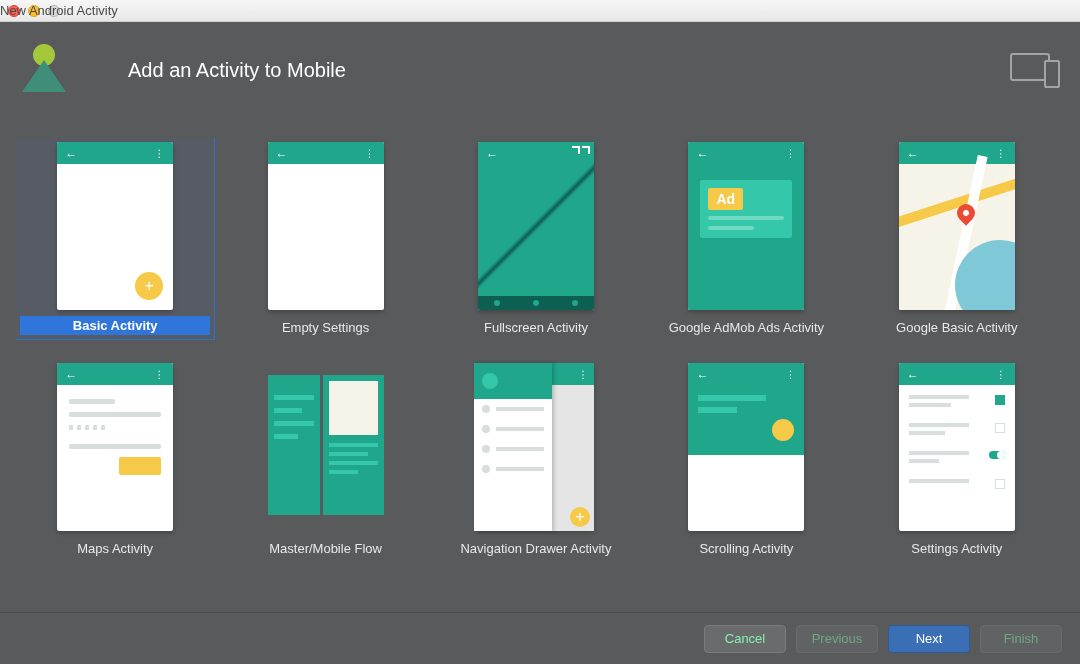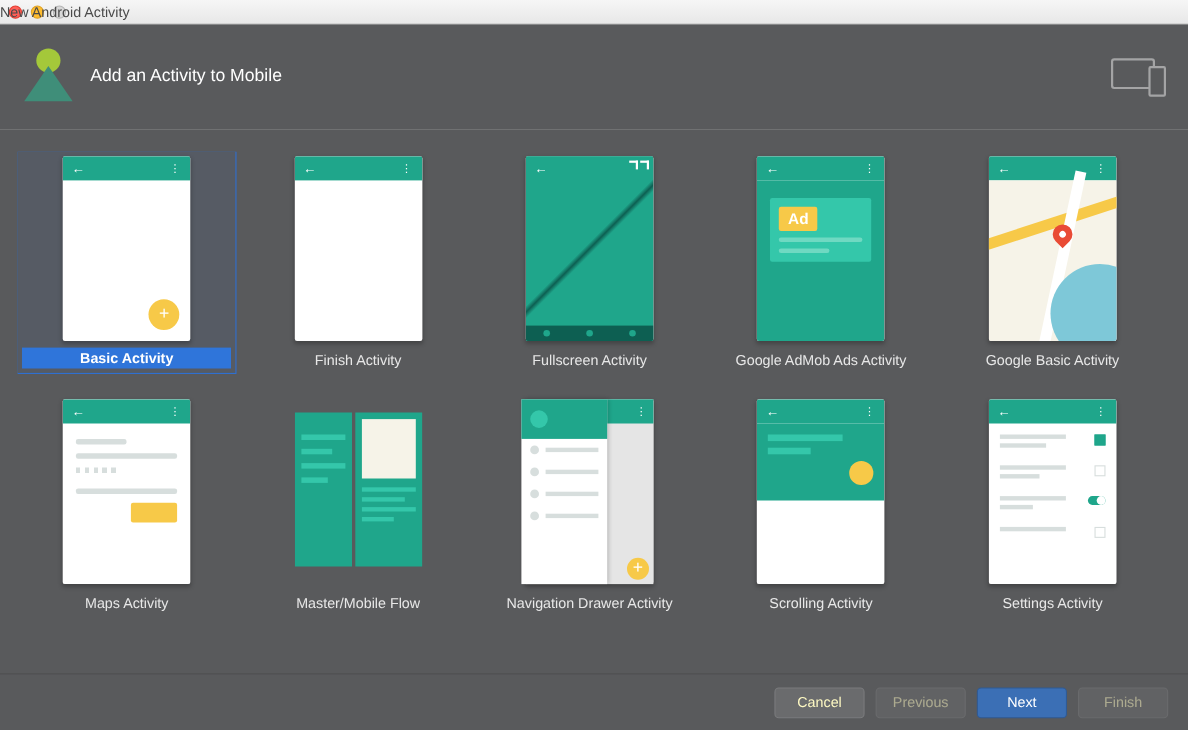--- a/index.html
+++ b/index.html
@@ -23,21 +23,21 @@
     font-size:13px; color:#4a4a4a; pointer-events:none;}
   
   .banner {
     height: 96px; background:#595a5c; display:flex; align-items:center;
     padding: 0 20px; justify-content: space-between;
   }
   .banner-left{display:flex;align-items:center;gap:14px;}
   .as-logo{ width:48px; height:48px; position:relative;}
   .as-logo .head{width:22px;height:22px;border-radius:50%;background:#a4c83a;position:absolute;left:13px;top:-2px;}
   .as-logo .body{width:0;height:0;border-left:22px solid transparent;border-right:22px solid transparent;border-bottom:32px solid #3f8e79;position:absolute;top:14px;left:2px;}
-  .banner h1{ color:#fff; font-size:16px; font-weight:400;}
+  .banner h1{ color:#fff; font-size:20px; font-weight:400;margin-left:46px;}
   .device-icon{ width:50px; height:40px; position:relative; opacity:.45;}
   .device-icon .tablet{position:absolute;left:0;top:3px;width:40px;height:28px;border:2px solid #fff;border-radius:3px;}
   .device-icon .phone{position:absolute;right:0;top:10px;width:16px;height:28px;border:2px solid #fff;border-radius:2px;background:#595a5c;}
   
   .content {
     position:absolute; top:118px; bottom:52px; left:0; right:0;
     background:#595a5c; padding: 20px 16px; overflow:hidden;
   }
   .scrollwrap{height:100%; overflow-y:auto; padding-right:8px;}
   .grid {
@@ -107,21 +107,21 @@
   .set-toggle::after{content:"";width:8px;height:8px;border-radius:50%;background:#fff;position:absolute;right:0;top:0;}
   
   .footer{
     position:absolute; bottom:0; left:0; right:0; height:52px;
     background:#595a5c; display:flex; justify-content:flex-end;
     align-items:center; gap:10px; padding:0 18px;
     border-top:1px solid #4a4b4d;
   }
   .btn{
     min-width:82px; height:28px; border-radius:4px; font-size:13px;
-    border:1px solid #7a7b7d; background:#6a6b6d; color:#fef9c3;
+    border:1px solid #7a7b7d; background:#6a6b6d; color:#86efac;
     cursor:pointer;
   }
   .btn:disabled{opacity:.5;cursor:default;}
   .btn.primary{background:#3b6fb5;border-color:#2f5a94;color:#fff;}
   
   .scrollwrap::-webkit-scrollbar{width:14px;}
   .scrollwrap::-webkit-scrollbar-track{background:#4a4b4d;}
   .scrollwrap::-webkit-scrollbar-thumb{background:#7a7b7d;border-radius:3px;}
 </style>
 </head>
@@ -165,21 +165,21 @@
         <div class="label">Basic Activity</div>
       </div>
 
       <div class="tpl">
         <div class="thumb">
           <div class="appbar">
               <span class="back">←</span>
               <span class="dots">⋮</span>
             </div>
         </div>
-        <div class="label">Finish Activity</div>
+        <div class="label">Empty Settings</div>
       </div>
 
       <div class="tpl">
         <div class="thumb">
           <div class="full-bg"></div>
           <div class="full-diag"></div>
           <div class="appbar" style="background:transparent;position:relative;">
               <span class="back">←</span>
             <span class="full-corners">
                 <span class="c1"></span>

